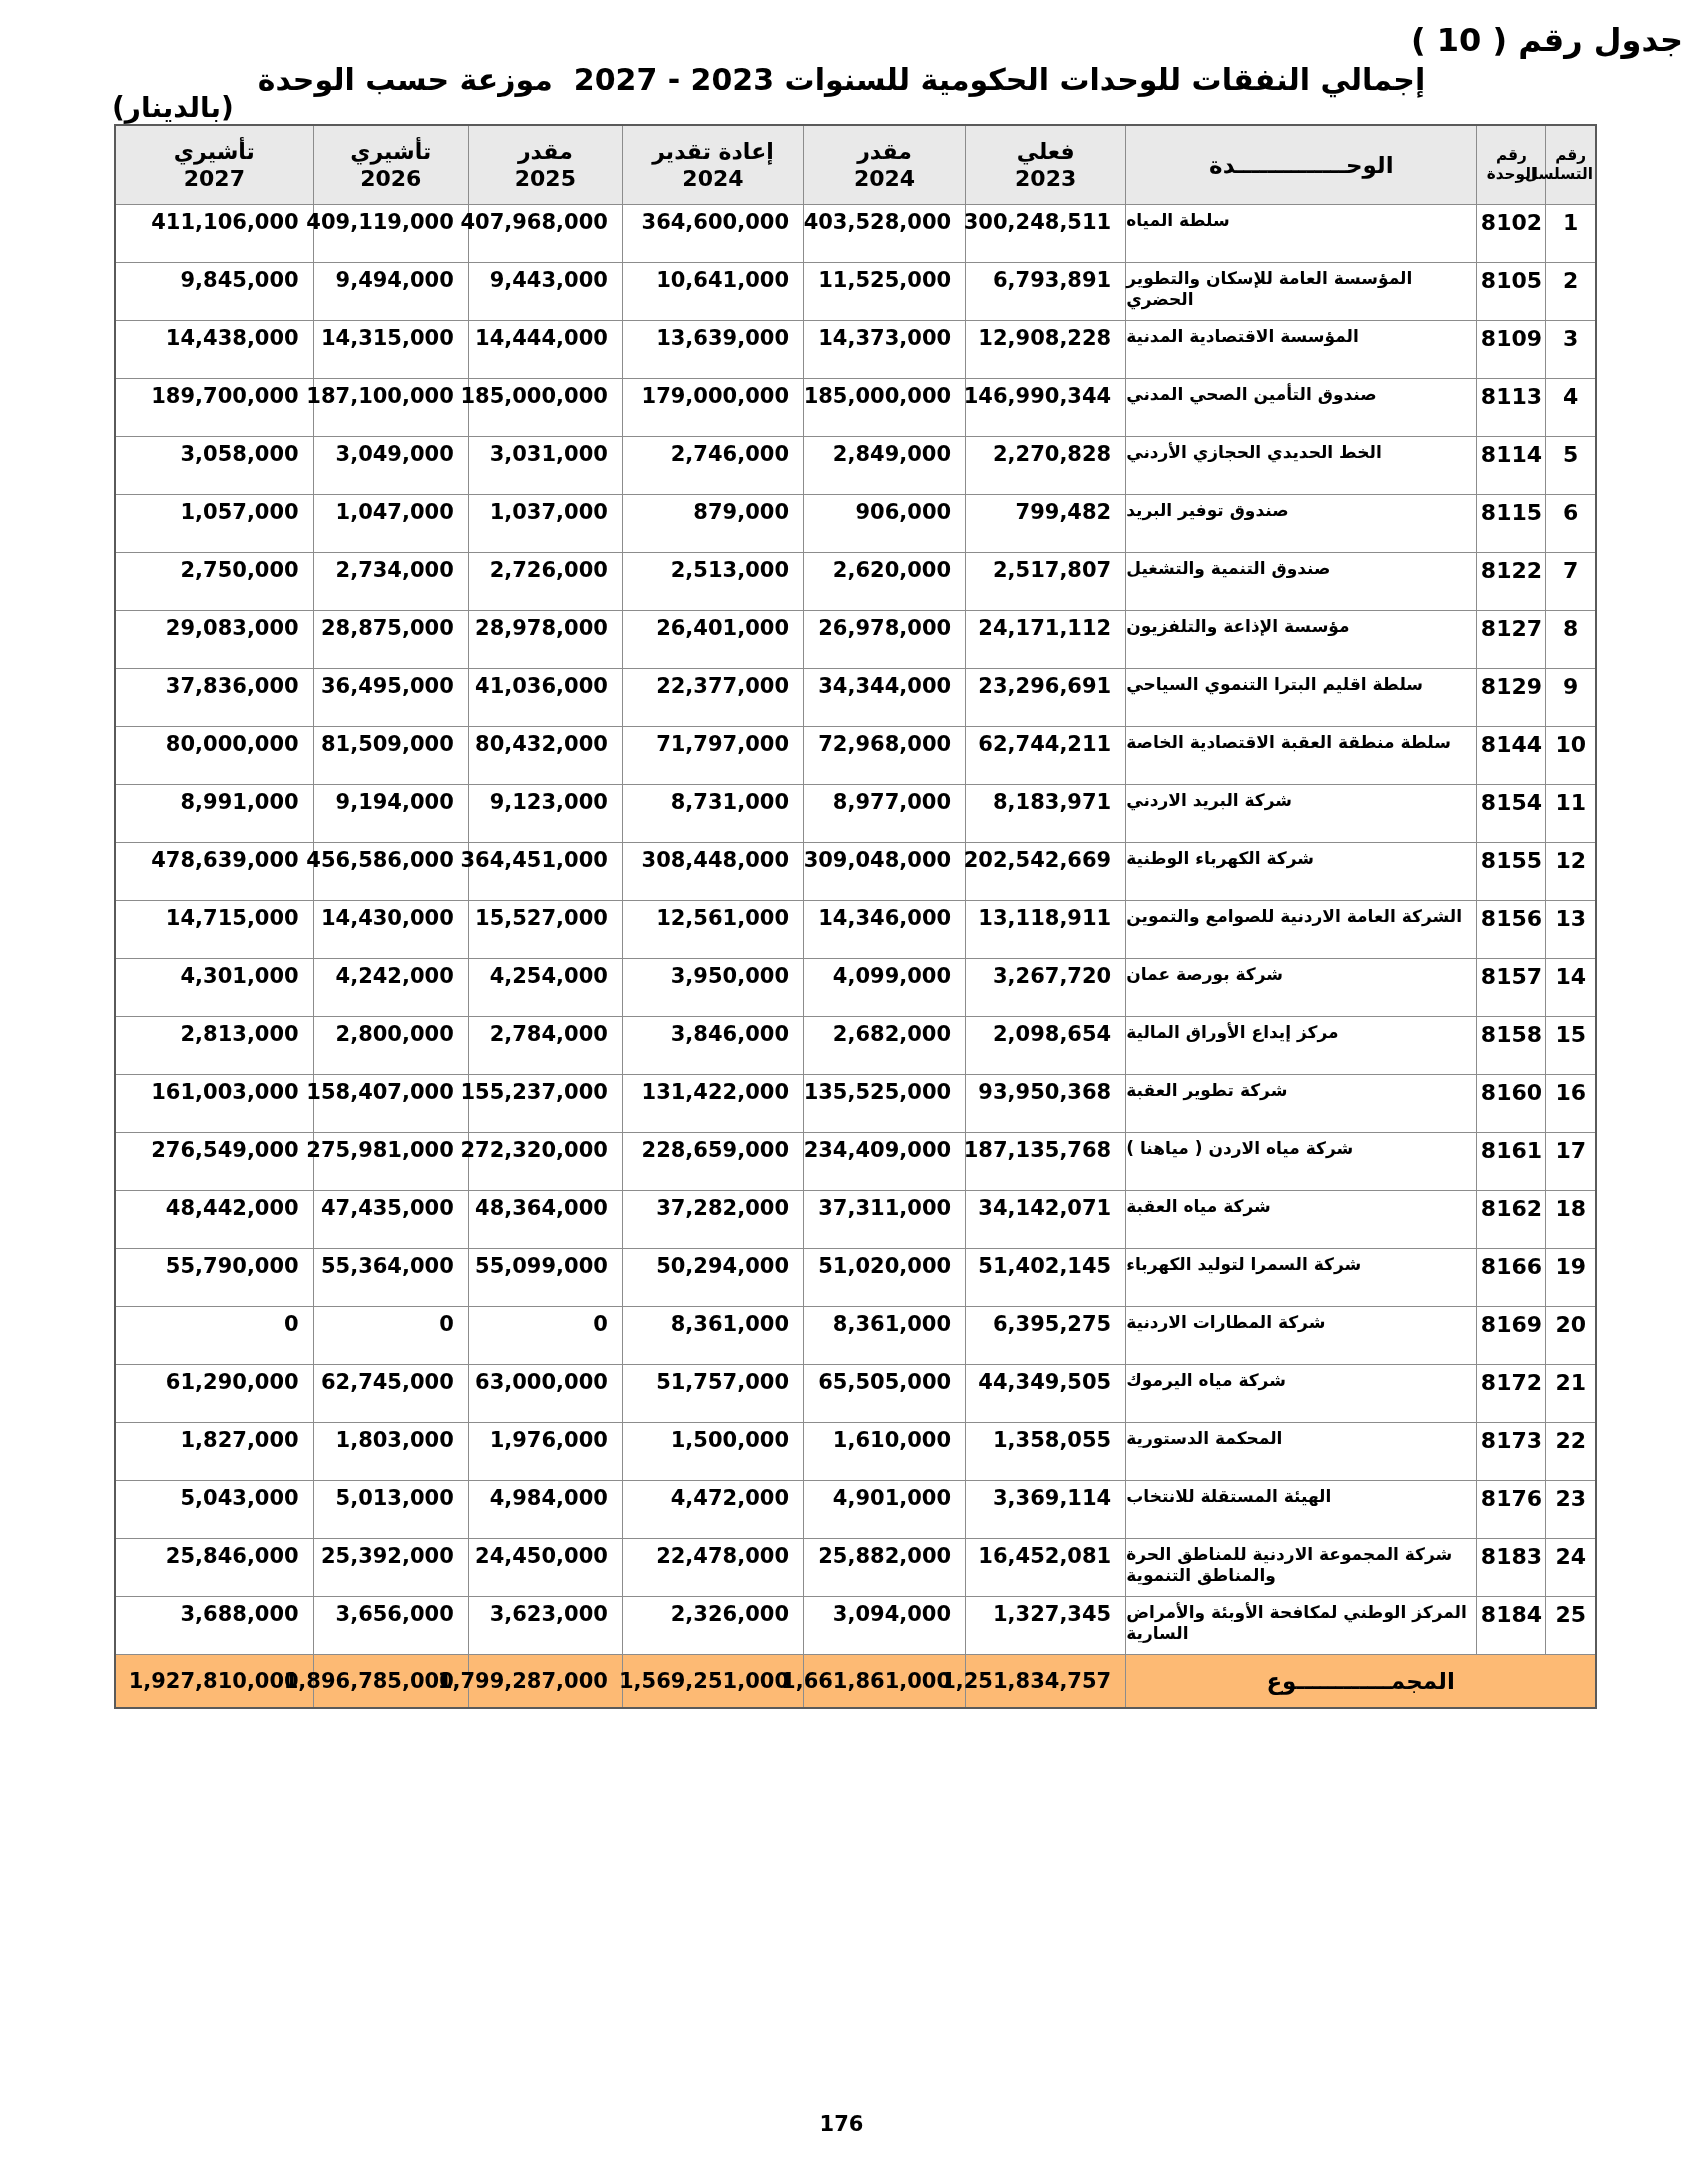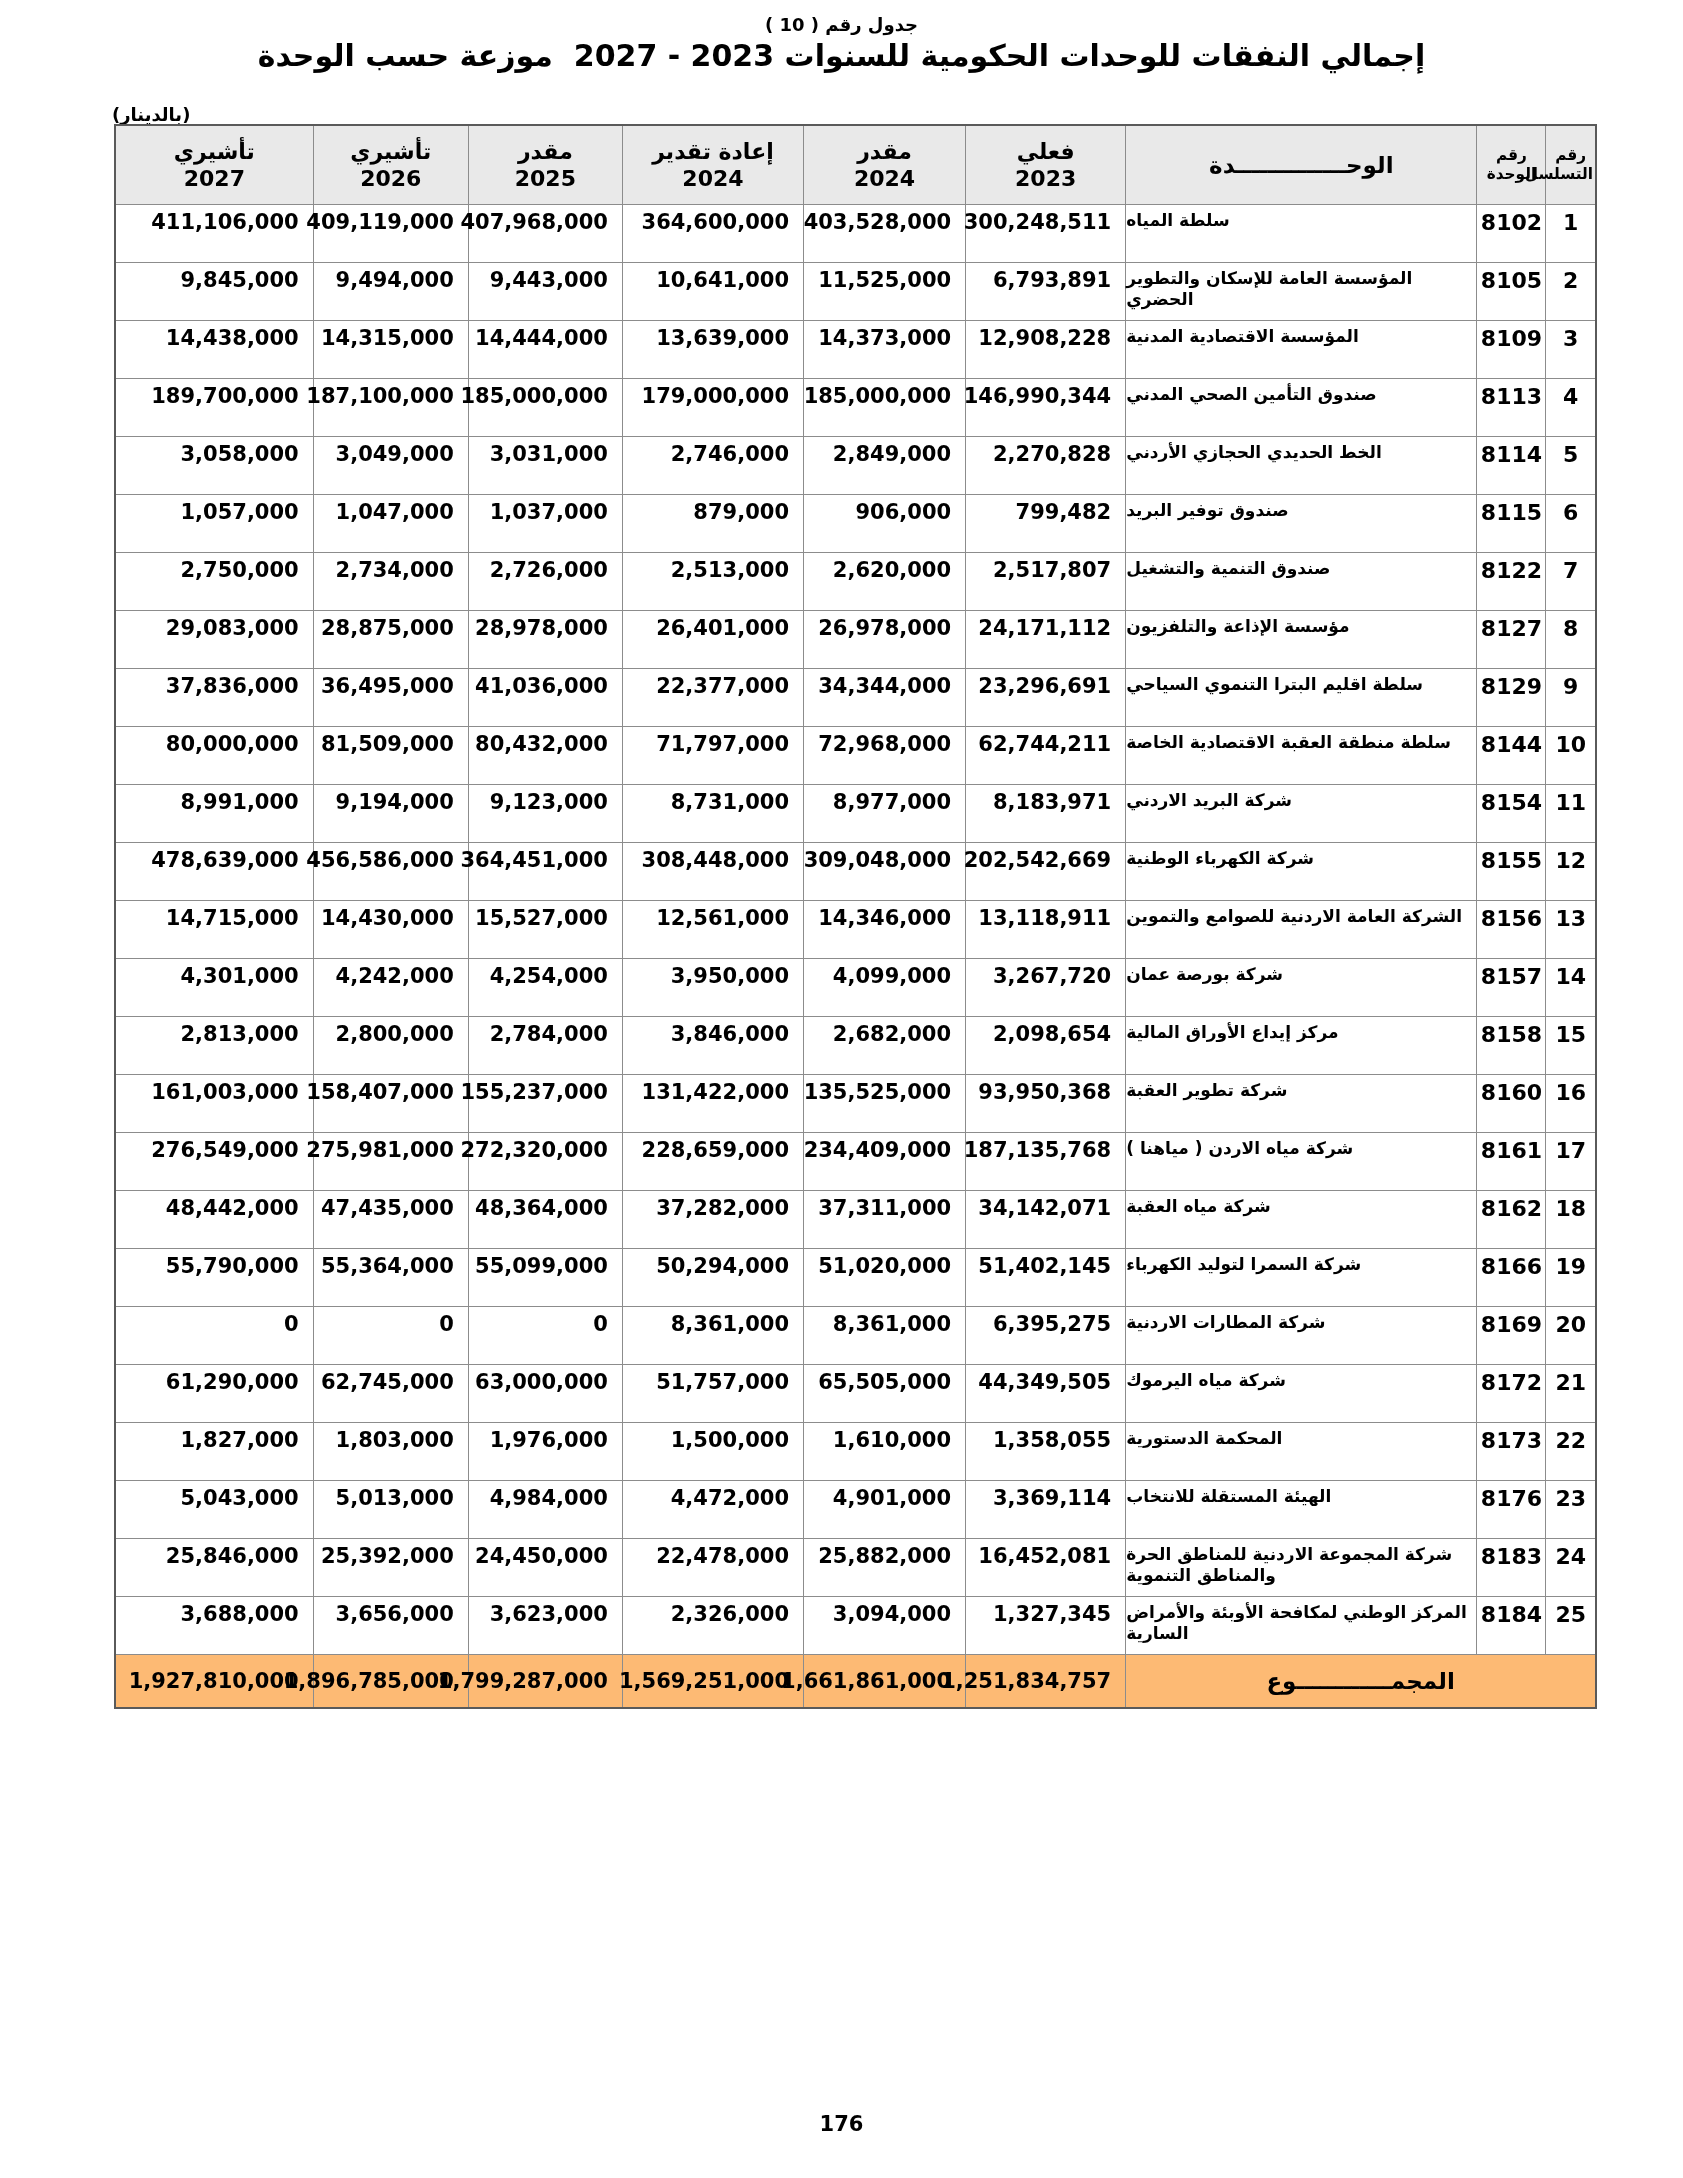--- a/index.html
+++ b/index.html
@@ -3,23 +3,23 @@
 <meta charset="utf-8">
 <style>
   * { margin:0; padding:0; box-sizing:border-box; }
   html,body { background:#ffffff; }
   body {
     width:1683px; height:2178px;
     font-family:"DejaVu Sans","Liberation Sans",sans-serif;
     font-weight:bold; color:#000;
   }
   .page { position:relative; width:1683px; height:2178px; overflow:hidden; background:#fff; }
-  .title1 { text-align:center; padding-top:14px; font-size:18px; }
+  .title1 { padding-top:21px; font-size:32px; }
   .title2 { text-align:center; font-size:30px; margin-top:3px; }
-  .dinar  { position:absolute; top:104px; left:112px; font-size:18px; }
+  .dinar  { position:absolute; top:91px; left:112px; font-size:28px; }
 
   table.budget-table {
     position:absolute; top:124px; left:114px; width:1483px;
     border-collapse:collapse; table-layout:fixed;
     border:2px solid #5a5a5a;
   }
   .budget-table th, .budget-table td { border:1px solid #8c8c8c; }
 
   thead th { background:#e9e9e9; height:79px; text-align:center; vertical-align:middle; }
   .th-year div { font-size:22px; line-height:27px; }

